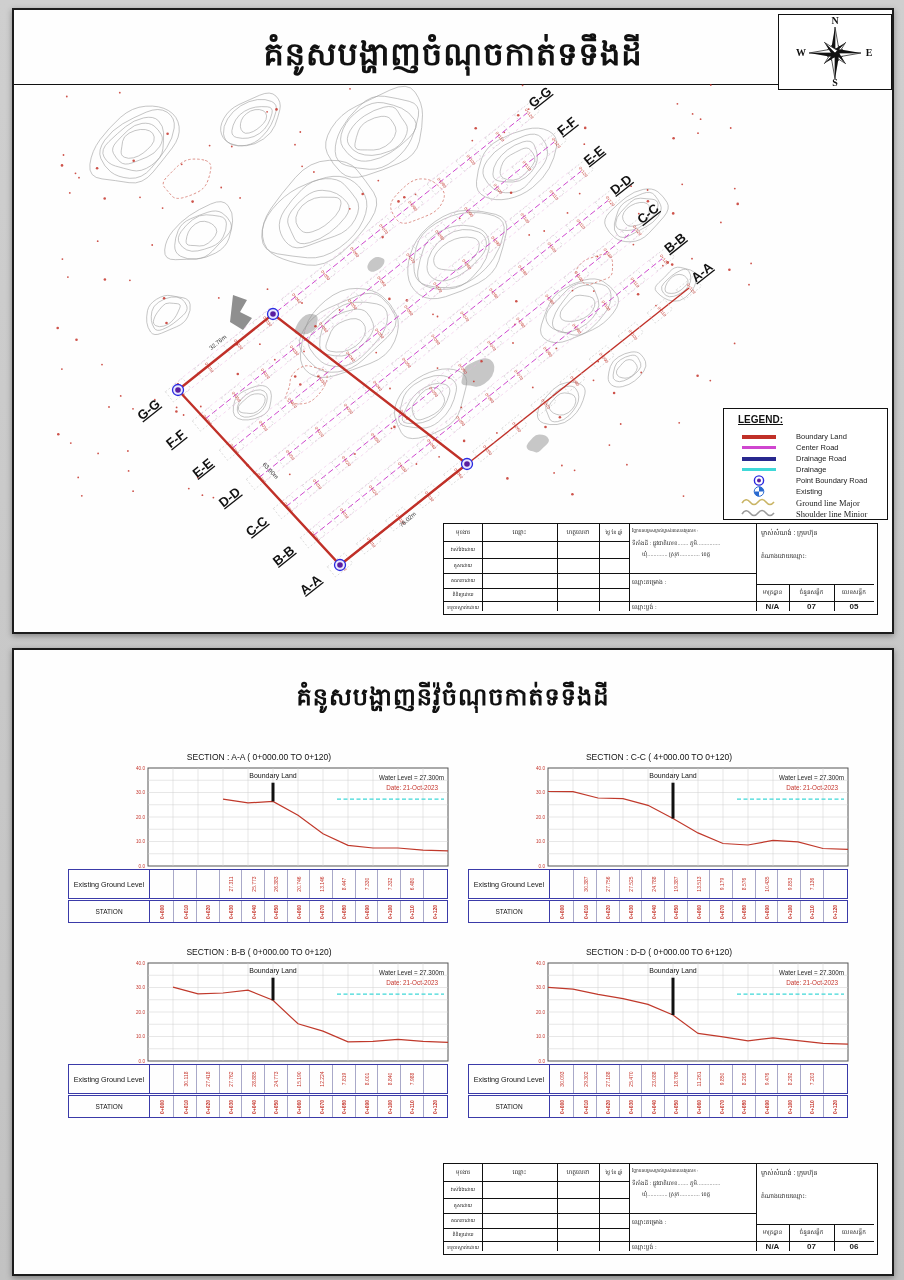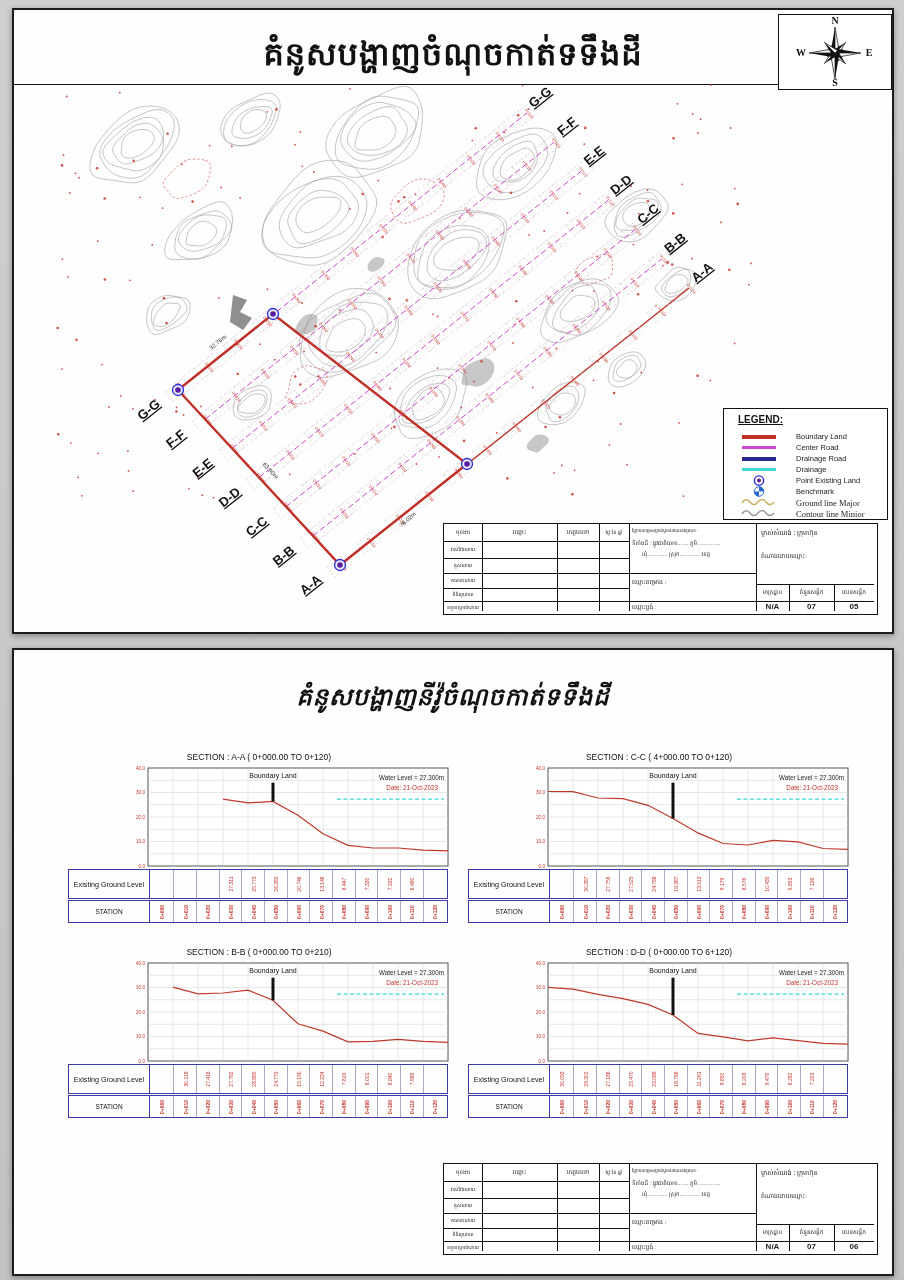--- a/index.html
+++ b/index.html
@@ -551,47 +551,47 @@
           </div>
           <div style="position: absolute; left: 72px; top: 1px; font-size: 7.5px; color: rgb(34, 34, 34);">Drainage</div>
         </div>
         <div class="legend-row">
           <div style="position: absolute; left: 16px; top: 0px; width: 40px; height: 11px;">
             <svg width="40" height="11" viewBox="0 0 40 11">
               <circle cx="19" cy="5.5" r="4.6" fill="#fff" stroke="#2a2ae0" stroke-width="1.4"></circle>
               <circle cx="19" cy="5.5" r="2" fill="#5a1ea0"></circle>
             </svg>
           </div>
-          <div style="position: absolute; left: 72px; top: 1px; font-size: 7.5px; color: rgb(34, 34, 34);">Point Existing Land</div>
+          <div style="position: absolute; left: 72px; top: 1px; font-size: 7.5px; color: rgb(34, 34, 34);">Point Boundary Road</div>
         </div>
         <div class="legend-row">
           <div style="position: absolute; left: 16px; top: 0px; width: 40px; height: 11px;">
             <svg width="40" height="11" viewBox="0 0 40 11">
               <circle cx="19" cy="5.5" r="4.8" fill="#fff" stroke="#2a6ad0" stroke-width="1"></circle>
               <path d="M19,0.7 A4.8,4.8 0 0 1 23.8,5.5 L19,5.5 Z" fill="#2a6ad0"></path>
               <path d="M19,10.3 A4.8,4.8 0 0 1 14.2,5.5 L19,5.5 Z" fill="#2a6ad0"></path>
             </svg>
           </div>
-          <div style="position: absolute; left: 72px; top: 1px; font-size: 7.5px; color: rgb(34, 34, 34);">Benchmark</div>
+          <div style="position: absolute; left: 72px; top: 1px; font-size: 7.5px; color: rgb(34, 34, 34);">Existing</div>
         </div>
         <div class="legend-row">
           <div style="position: absolute; left: 16px; top: 0px; width: 40px; height: 11px;">
             <svg width="40" height="11" viewBox="0 0 40 11">
               <path d="M2,6 q4,-6 8,-1 t8,0 t8,0 t8,0" fill="none" stroke="#c9b464" stroke-width="1.6"></path>
             </svg>
           </div>
           <div style="position: absolute; left: 72px; top: 1px; font-size: 8.5px; color: rgb(34, 34, 34); font-family: &quot;Liberation Serif&quot;, serif;">Ground line Major</div>
         </div>
         <div class="legend-row">
           <div style="position: absolute; left: 16px; top: 0px; width: 40px; height: 11px;">
             <svg width="40" height="11" viewBox="0 0 40 11">
               <path d="M2,6 q4,-6 8,-1 t8,0 t8,0 t8,0" fill="none" stroke="#9a9a9a" stroke-width="1.6"></path>
             </svg>
           </div>
-          <div style="position: absolute; left: 72px; top: 1px; font-size: 8.5px; color: rgb(34, 34, 34); font-family: &quot;Liberation Serif&quot;, serif;">Contour line Minior</div>
+          <div style="position: absolute; left: 72px; top: 1px; font-size: 8.5px; color: rgb(34, 34, 34); font-family: &quot;Liberation Serif&quot;, serif;">Shoulder line Minior</div>
         </div>
       </div>
   </div>
 
   <div id="tb1" class="box" style="left:443px;top:523px;width:433px;height:90px;z-index:6;border-width:1.2px;">
       <div class="cell" style="left: 38px; top: 0px; width: 1px; height: 87px; background: rgb(17, 17, 17);"></div>
       <div class="cell" style="left: 113px; top: 0px; width: 1px; height: 87px; background: rgb(17, 17, 17);"></div>
       <div class="cell" style="left: 155px; top: 0px; width: 1px; height: 87px; background: rgb(17, 17, 17);"></div>
       <div class="cell" style="left: 185px; top: 0px; width: 1px; height: 87px; background: rgb(17, 17, 17);"></div>
       <div class="cell" style="left: 312px; top: 0px; width: 1px; height: 87px; background: rgb(17, 17, 17);"></div>
@@ -623,21 +623,21 @@
       <div class="cell" style="left: 317px; top: 2px; width: 112px; height: 14px; font-size: 6.5px; line-height: 14px;">ម្ចាស់សំណង់ : ក្រុមហ៊ុន</div>
       <div class="cell" style="left: 317px; top: 26px; width: 112px; height: 12px; font-size: 6px; line-height: 12px;">តំណាងដោយឈ្មោះ:</div>
       <div class="cell" style="left: 312px; top: 60px; width: 33px; height: 17px; font-size: 5.6px; line-height: 17px; text-align: center;">មាត្រដ្ឋាន</div>
       <div class="cell" style="left: 345px; top: 60px; width: 45px; height: 17px; font-size: 5.8px; line-height: 17px; text-align: center;">ចំនួនសន្លឹក</div>
       <div class="cell" style="left: 390px; top: 60px; width: 40px; height: 17px; font-size: 5.8px; line-height: 17px; text-align: center;">លេខសន្លឹក</div>
       <div class="cell" style="left: 312px; top: 77px; width: 33px; height: 12px; font-size: 8px; line-height: 12px; text-align: center; font-weight: bold;">N/A</div>
       <div class="cell" style="left: 345px; top: 77px; width: 45px; height: 12px; font-size: 8px; line-height: 12px; text-align: center; font-weight: bold;">07</div>
       <div class="cell" style="left: 390px; top: 77px; width: 40px; height: 12px; font-size: 8px; line-height: 12px; text-align: center; font-weight: bold;">05</div>
     </div>
 
-  <div class="sheet" style="left:12px;top:648px;width:878px;height:624px;font-style:italic;">
+  <div class="sheet" style="left:12px;top:648px;width:878px;height:624px;">
     <div class="sheet-title" style="top:32px;font-size:24px;">គំនូសបង្ហាញនីវ៉ូចំណុចកាត់ទទឹងដី</div>
   </div>
 
   <div id="charts" class="abs" style="left:0;top:0;z-index:2;">
       <div class="cell" style="left: 68px; top: 752px; width: 382px; height: 172px;">
         <div class="cell" style="left: 0px; top: 0px; width: 382px; height: 11px; text-align: center; font-size: 8.5px; color: rgb(17, 17, 17);">SECTION : A-A ( 0+000.00 TO 0+120)</div>
         <svg width="340" height="112" viewBox="0 0 340 112" style="position: absolute; left: 50px; top: 12px;">
           <rect x="30" y="4" width="300" height="98" fill="#fff" stroke="#555" stroke-width="1"></rect>
           <line x1="55" y1="4" x2="55" y2="102" stroke="#cfcfcf" stroke-width="0.5"></line>
           <line x1="80" y1="4" x2="80" y2="102" stroke="#cfcfcf" stroke-width="0.5"></line>
@@ -879,21 +879,21 @@
                 <span class="vtext" style="font-size: 5px; color: rgb(197, 53, 44); font-weight: bold;">0+110</span>
               </div>
               <div class="cell" style="left: 272.12px; top: 0px; width: 22.68px; height: 21px; border-left: 0.6px solid rgb(168, 168, 200);">
                 <span class="vtext" style="font-size: 5px; color: rgb(197, 53, 44); font-weight: bold;">0+120</span>
               </div>
             </div>
           </div>
         </div>
       </div>
       <div class="cell" style="left: 68px; top: 947px; width: 382px; height: 172px;">
-        <div class="cell" style="left: 0px; top: 0px; width: 382px; height: 11px; text-align: center; font-size: 8.5px; color: rgb(17, 17, 17);">SECTION : B-B ( 0+000.00 TO 0+210)</div>
+        <div class="cell" style="left: 0px; top: 0px; width: 382px; height: 11px; text-align: center; font-size: 8.5px; color: rgb(17, 17, 17);">SECTION : B-B ( 0+000.00 TO 0+120)</div>
         <svg width="340" height="112" viewBox="0 0 340 112" style="position: absolute; left: 50px; top: 12px;">
           <rect x="30" y="4" width="300" height="98" fill="#fff" stroke="#555" stroke-width="1"></rect>
           <line x1="55" y1="4" x2="55" y2="102" stroke="#cfcfcf" stroke-width="0.5"></line>
           <line x1="80" y1="4" x2="80" y2="102" stroke="#cfcfcf" stroke-width="0.5"></line>
           <line x1="105" y1="4" x2="105" y2="102" stroke="#cfcfcf" stroke-width="0.5"></line>
           <line x1="130" y1="4" x2="130" y2="102" stroke="#cfcfcf" stroke-width="0.5"></line>
           <line x1="155" y1="4" x2="155" y2="102" stroke="#cfcfcf" stroke-width="0.5"></line>
           <line x1="180" y1="4" x2="180" y2="102" stroke="#cfcfcf" stroke-width="0.5"></line>
           <line x1="205" y1="4" x2="205" y2="102" stroke="#cfcfcf" stroke-width="0.5"></line>
           <line x1="230" y1="4" x2="230" y2="102" stroke="#cfcfcf" stroke-width="0.5"></line>

